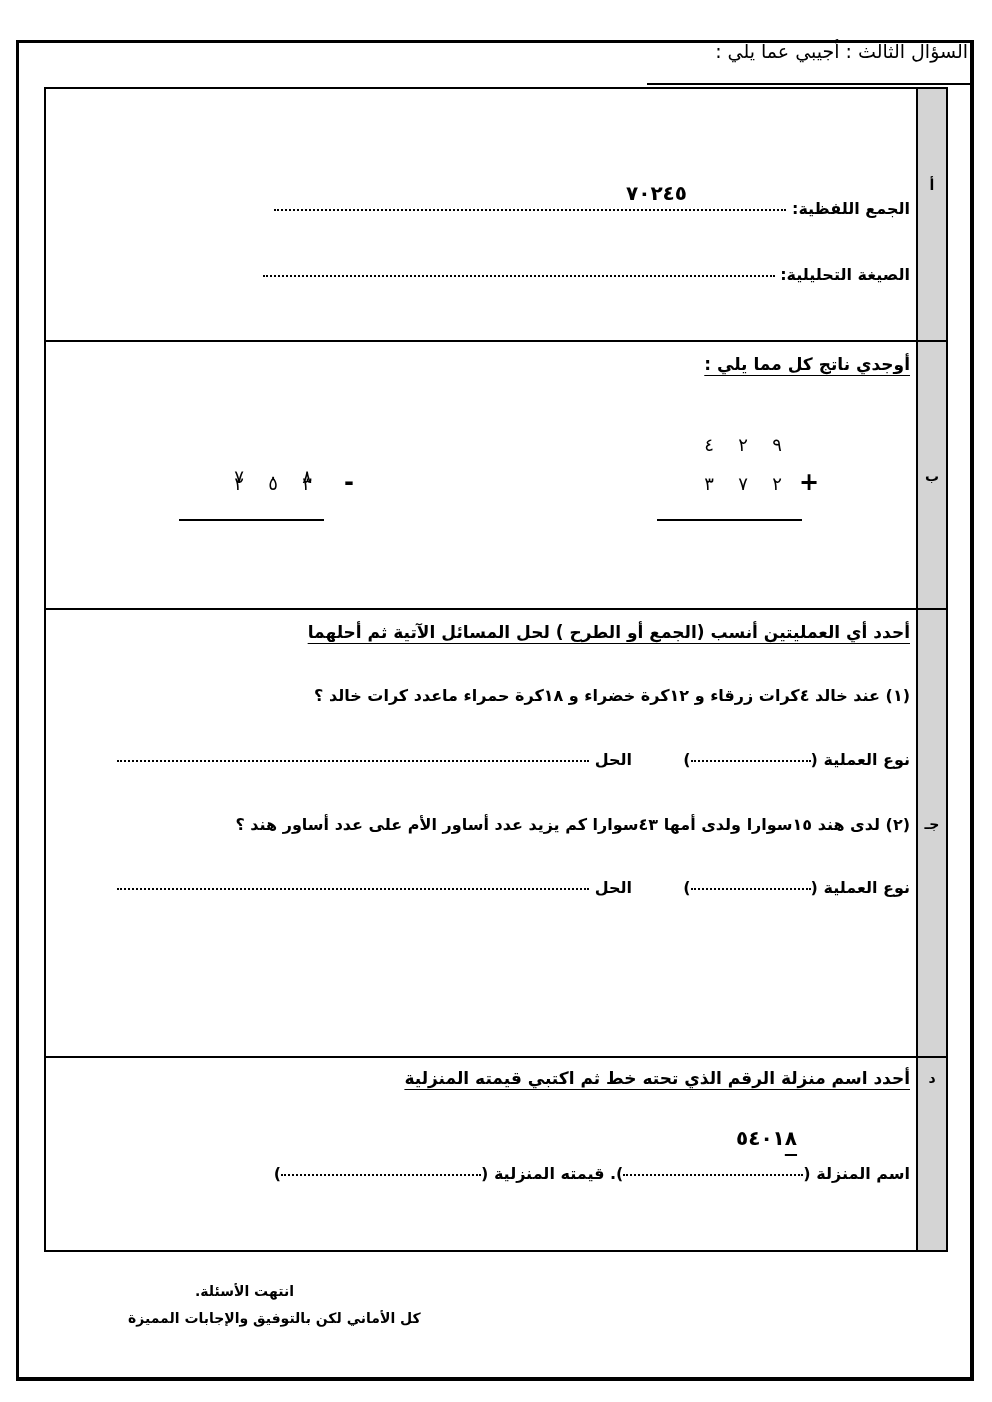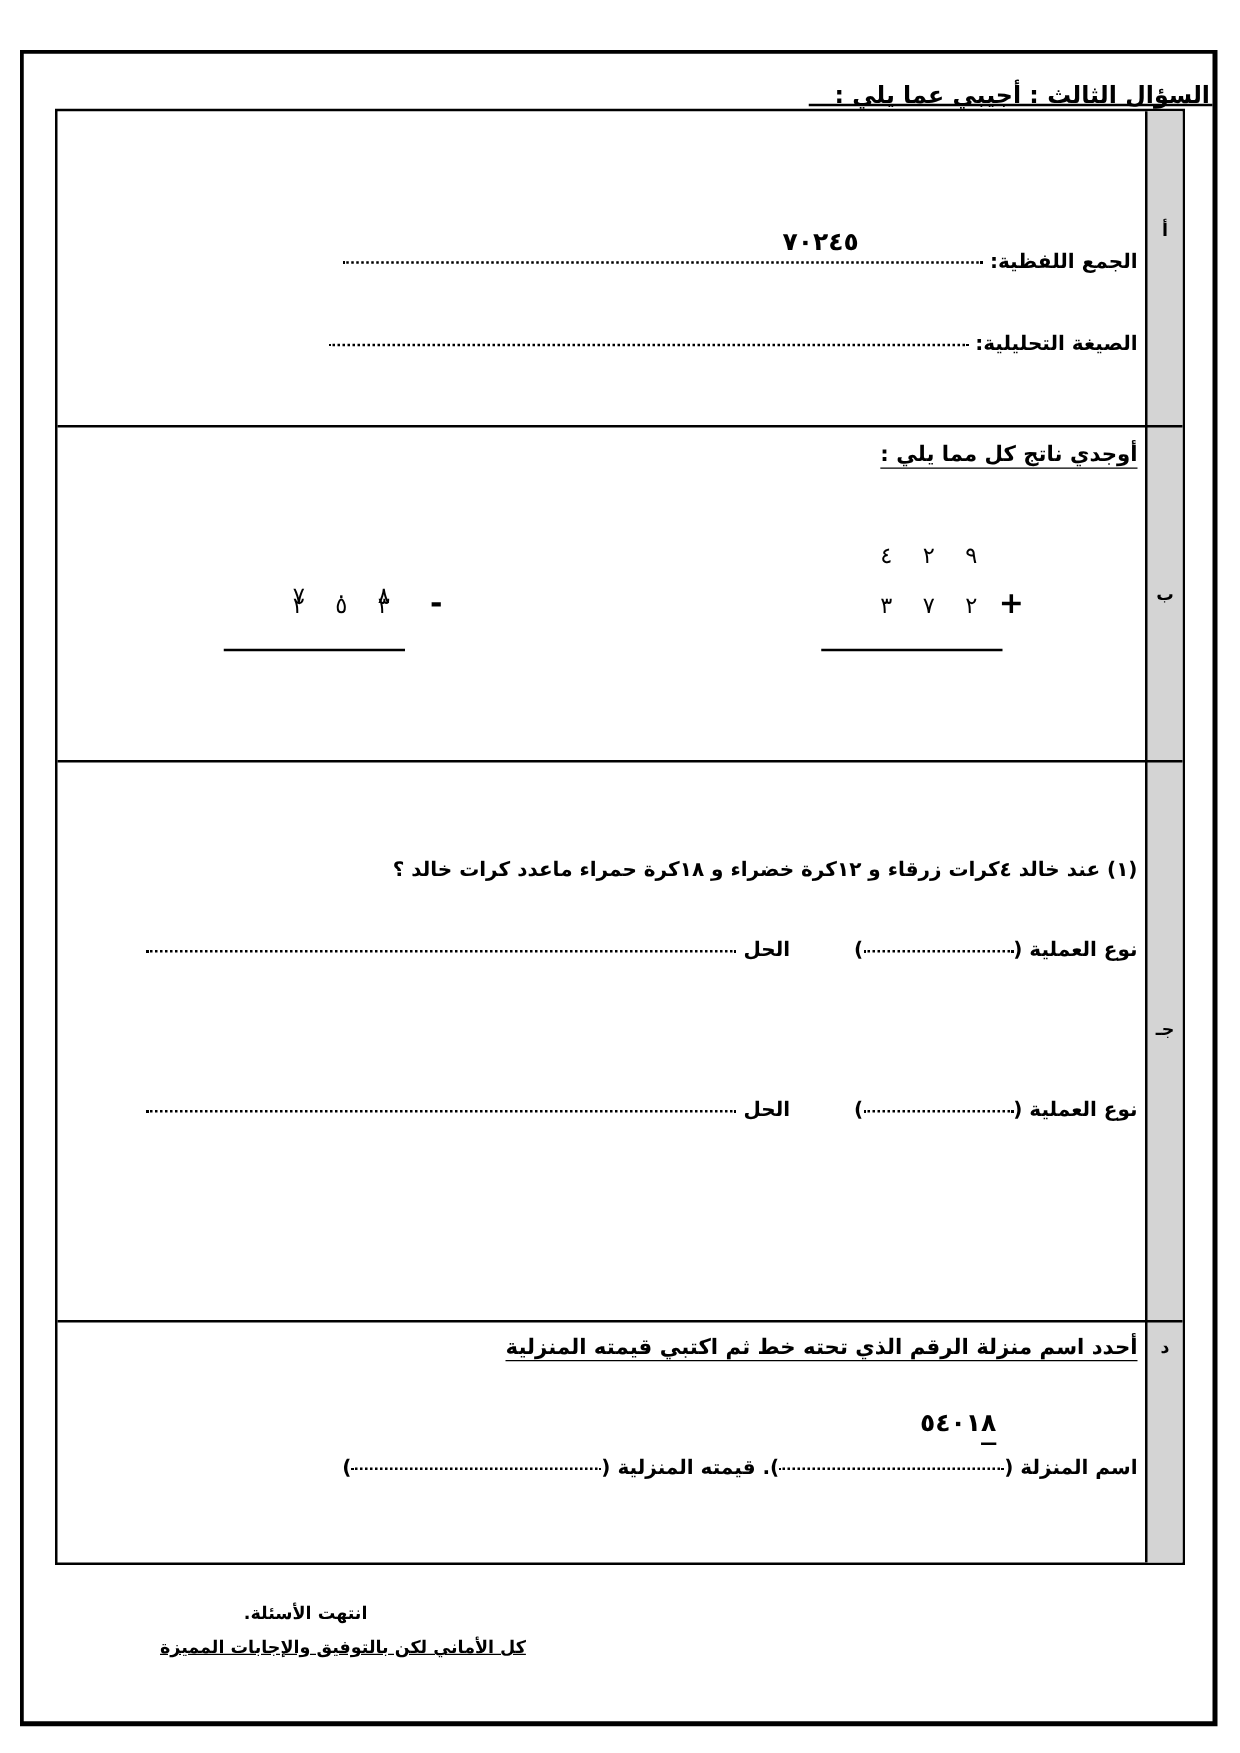--- a/index.html
+++ b/index.html
@@ -1,20 +1,20 @@
 <!DOCTYPE html>
 <html><head>
 <meta charset="utf-8">
 <style>
   html, body { margin: 0; padding: 0; background: #ffffff; }
   body { width: 992px; height: 1402px; position: relative; overflow: hidden;
          font-family: "DejaVu Sans", sans-serif; color: #000; }
   .page-frame { position: absolute; left: 16px; top: 40px; width: 958px; height: 1341px;
                 border: 3px solid #000; border-right-width: 4px; border-bottom-width: 4px; box-sizing: border-box; }
-  .main-title { position: absolute; right: 24px; top: 65px; font-size: 19px; font-weight: bold;
+  .main-title { position: absolute; right: 24px; top: 40px; font-size: 19px; font-weight: normal;
                 direction: rtl; white-space: nowrap; }
   .title-rule { position: absolute; left: 647px; right: 22px; top: 83px; height: 0; border-top: 2px solid #000; }
 
   .qtable { position: absolute; left: 44px; top: 87px; width: 904px; height: 1165px;
             border: 2px solid #000; box-sizing: border-box; }
   .side-col { position: absolute; right: 0; top: 0; bottom: 0; width: 28px; background: #d4d4d4;
               border-left: 2px solid #000; }
   .row { position: absolute; left: 0; right: 0; border-bottom: 2px solid #000; box-sizing: border-box; }
   .row:last-child { border-bottom: none; }
   .row-letter { position: absolute; right: 0; width: 28px; text-align: center; font-size: 14px; font-weight: bold; }
@@ -74,29 +74,31 @@
       </div>
       <div class="rtl digits" style="left:176px;top:126px;">
         <span class="op" style="width:50px;">-</span><span class="digit">٣</span><span class="digit">٥</span><span class="digit">٢</span>
       </div>
       <div class="ans-line" style="left:133px;width:145px;top:177px;"></div>
     </div>
   </div>
 
   <div class="row" style="top:521px;height:448px;">
     <div class="row-letter" style="top:206px;">جـ</div>
+    <div class="rtl qhead" style="right:36px;top:12px;">أحدد أي العمليتين أنسب (الجمع أو الطرح ) لحل المسائل الآتية ثم أحلهما</div>
 
     <div class="rtl txt" style="right:36px;top:76px;">(١)   عند خالد ٤كرات زرقاء و ١٢كرة خضراء و ١٨كرة حمراء ماعدد كرات خالد ؟</div>
     <div class="rtl txt" style="right:36px;top:140px;">
       <span>نوع العملية (</span><span class="dots" style="width:120px;"></span><span>)</span>
       <span style="display:inline-block;width:40px;"></span>
       <span>الحل</span>
       <span class="dots" style="width:472px;"></span>
     </div>
 
+    <div class="rtl txt" style="right:36px;top:205px;">(٢) لدى هند ١٥سوارا ولدى أمها ٤٣سوارا كم يزيد عدد أساور الأم على عدد أساور هند ؟</div>
     <div class="rtl txt" style="right:36px;top:268px;">
       <span>نوع العملية (</span><span class="dots" style="width:120px;"></span><span>)</span>
       <span style="display:inline-block;width:40px;"></span>
       <span>الحل</span>
       <span class="dots" style="width:472px;"></span>
     </div>
   </div>
 
   <div class="row" style="top:969px;height:194px;">
     <div class="row-letter" style="top:12px;">د</div>
@@ -104,13 +106,13 @@
     <div class="rtl num-big" style="left:690px;top:68px;">
       <span>٥٤٠١</span><span style="text-decoration:underline;text-underline-offset:9px;">٨</span>
     </div>
     <div class="rtl txt" style="right:36px;top:106px;">
       <span>اسم المنزلة (</span><span class="dots" style="width:180px;"></span><span>). قيمته المنزلية (</span><span class="dots" style="width:200px;"></span><span>)</span>
     </div>
   </div>
 </div>
 
 <div class="footer" style="left:195px;top:1283px;">انتهت الأسئلة.</div>
-<div class="footer" style="left:128px;top:1310px;text-decoration:underline;">كل الأماني لكن بالتوفيق والإجابات المميزة</div>
+<div class="footer" style="left:128px;top:1310px;">كل الأماني لكن بالتوفيق والإجابات المميزة</div>
 
 </body></html>

